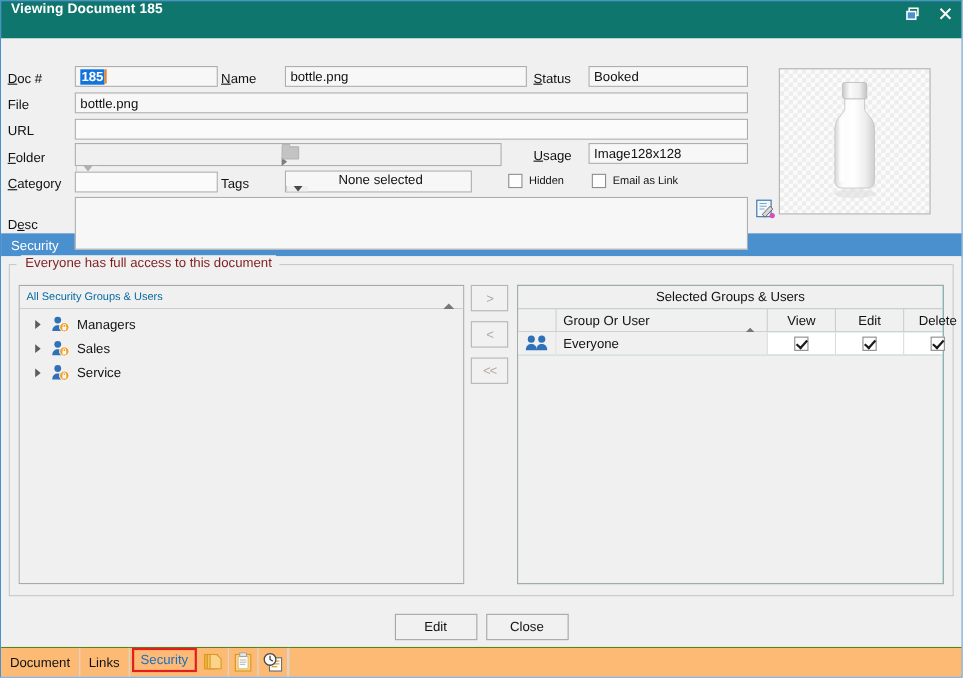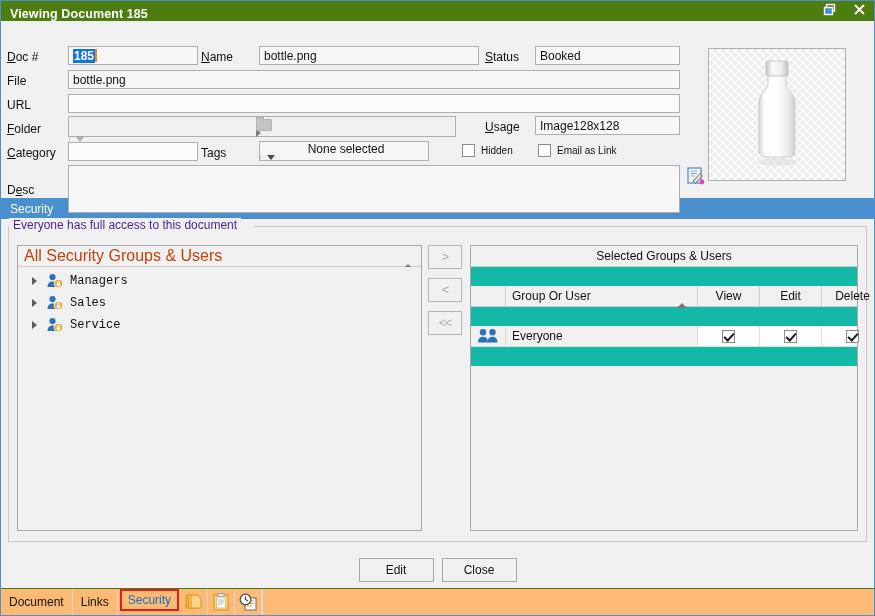--- a/index.html
+++ b/index.html
@@ -13,22 +13,22 @@
   }
   .window{
     position:absolute;inset:0;
     border:1px solid #4a90cf;
     box-sizing:border-box;
     background:#f0f0f0;
     display:flex;flex-direction:column;
   }
   
   .titlebar{
-    height:20px;background:#4d7c0f;
-    display:flex;align-items:flex-end;
+    height:34px;background:#0f766e;
+    display:flex;align-items:flex-start;
     flex:0 0 auto;
   }
   .titlebar-text{
     color:#ffffff;font-weight:bold;font-size:12.5px;
     margin-left:9px;letter-spacing:.1px;
   }
   .titlebar-spacer{flex:1 1 auto;}
   .winbtn{
     width:30px;height:23px;display:flex;align-items:center;justify-content:center;
     color:#fff;
@@ -125,57 +125,57 @@
   .sec-header{
     flex:0 0 auto;height:21px;background:#4a90cf;color:#fff;
     display:flex;align-items:center;padding-left:9px;font-size:12px;
   }
   .sec-body{flex:1 1 auto;position:relative;background:#f0f0f0;}
   .groupbox{
     position:absolute;left:7px;top:7px;right:7px;bottom:46px;
     border:1px solid #c8c8c8;border-top:none;
   }
   .gb-legend{
-    position:absolute;left:0;top:-8px;background:#f0f0f0;padding:0 4px;font-size:12px;color:#4c1d95;
+    position:absolute;left:10px;top:-8px;background:#f0f0f0;padding:0 4px;font-size:12px;color:#7f1d1d;
   }
   .gb-top-l{position:absolute;left:0;top:0;width:6px;border-top:1px solid #c8c8c8;}
   .gb-top-r{position:absolute;right:0;top:0;left:245px;border-top:1px solid #c8c8c8;}
   
   .tree{
     position:absolute;left:8px;top:19px;width:405px;bottom:10px;
     border:1px solid #a9a9a9;background:#f0f0f0;box-sizing:border-box;
     display:flex;flex-direction:column;
   }
   .tree-head{
     height:20px;background:#f0f0f0;border-bottom:1px solid #cdcdcd;
-    display:flex;align-items:center;padding-left:6px;font-size:16px;color:#c2410c;
+    display:flex;align-items:center;padding-left:6px;font-size:10px;color:#0369a1;
     flex:0 0 auto;
     gap:44px;
   }
   .tree-head .sorttri{margin-left:auto;margin-right:8px;}
   .tri-up{width:0;height:0;border-left:5px solid transparent;border-right:5px solid transparent;border-bottom:5px solid #777;}
   .tree-body{flex:1 1 auto;background:#f0f0f0;padding-top:3px;}
   .tnode{
-    height:22px;display:flex;align-items:center;padding-left:14px;font-size:12px;color:#111;font-family:Liberation Mono, monospace;
+    height:22px;display:flex;align-items:center;padding-left:14px;font-size:12px;color:#111;
   }
   .texp{width:0;height:0;border-top:4px solid transparent;border-bottom:4px solid transparent;border-left:5px solid #5c5c5c;margin-right:9px;flex:0 0 auto;}
   .ico-userlock{width:18px;height:16px;margin-right:6px;flex:0 0 auto;}
   
   .xfer{
     position:absolute;width:34px;height:24px;
     border:1px solid #b5b5b5;background:#f1f1f1;
     display:flex;align-items:center;justify-content:center;
     color:#b0a89f;font-size:12px;letter-spacing:-1px;
     box-sizing:border-box;
   }
   
   .grid{
     position:absolute;left:461px;top:19px;right:8px;bottom:10px;
     border:1px solid #a9a9a9;background:#14b8a6;box-sizing:border-box;
-    display:flex;flex-direction:column;gap:19px;
+    display:flex;flex-direction:column;
   }
   .grid-title{
     height:20px;background:#f0f0f0;border-bottom:1px solid #cdcdcd;
     display:flex;align-items:center;justify-content:center;font-size:12px;color:#111;flex:0 0 auto;
   }
   .grid-head{
     height:20px;display:flex;flex:0 0 auto;background:#f0f0f0;
     border-bottom:1px solid #cdcdcd;
   }
   .gh{

